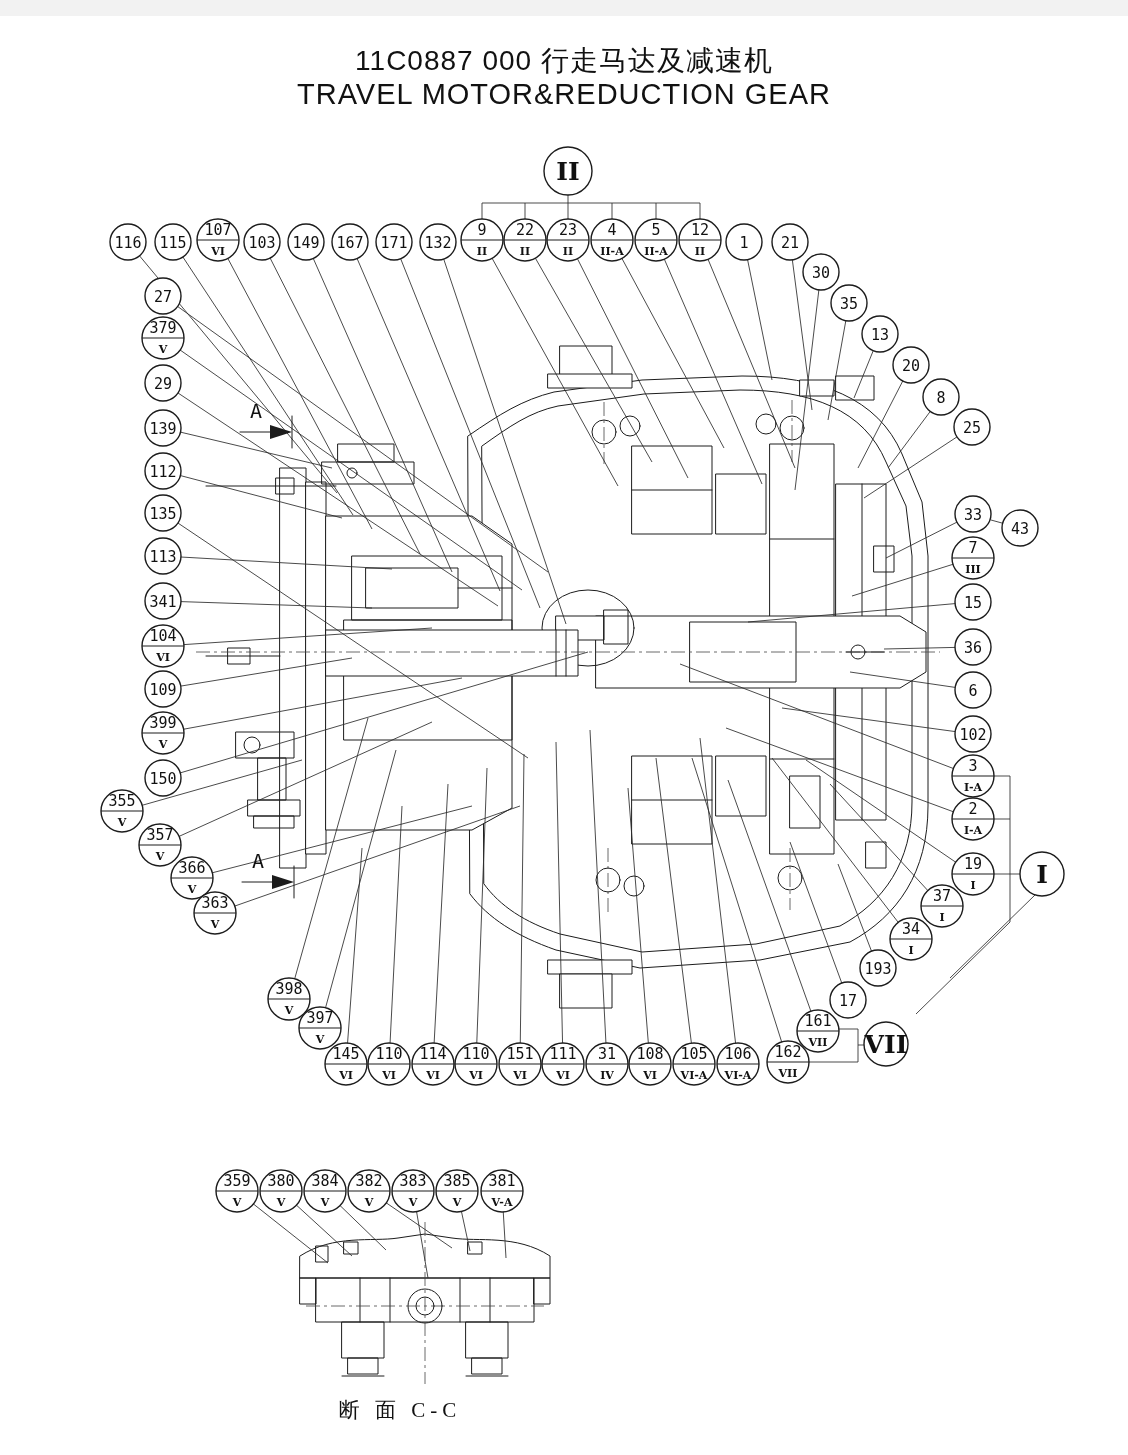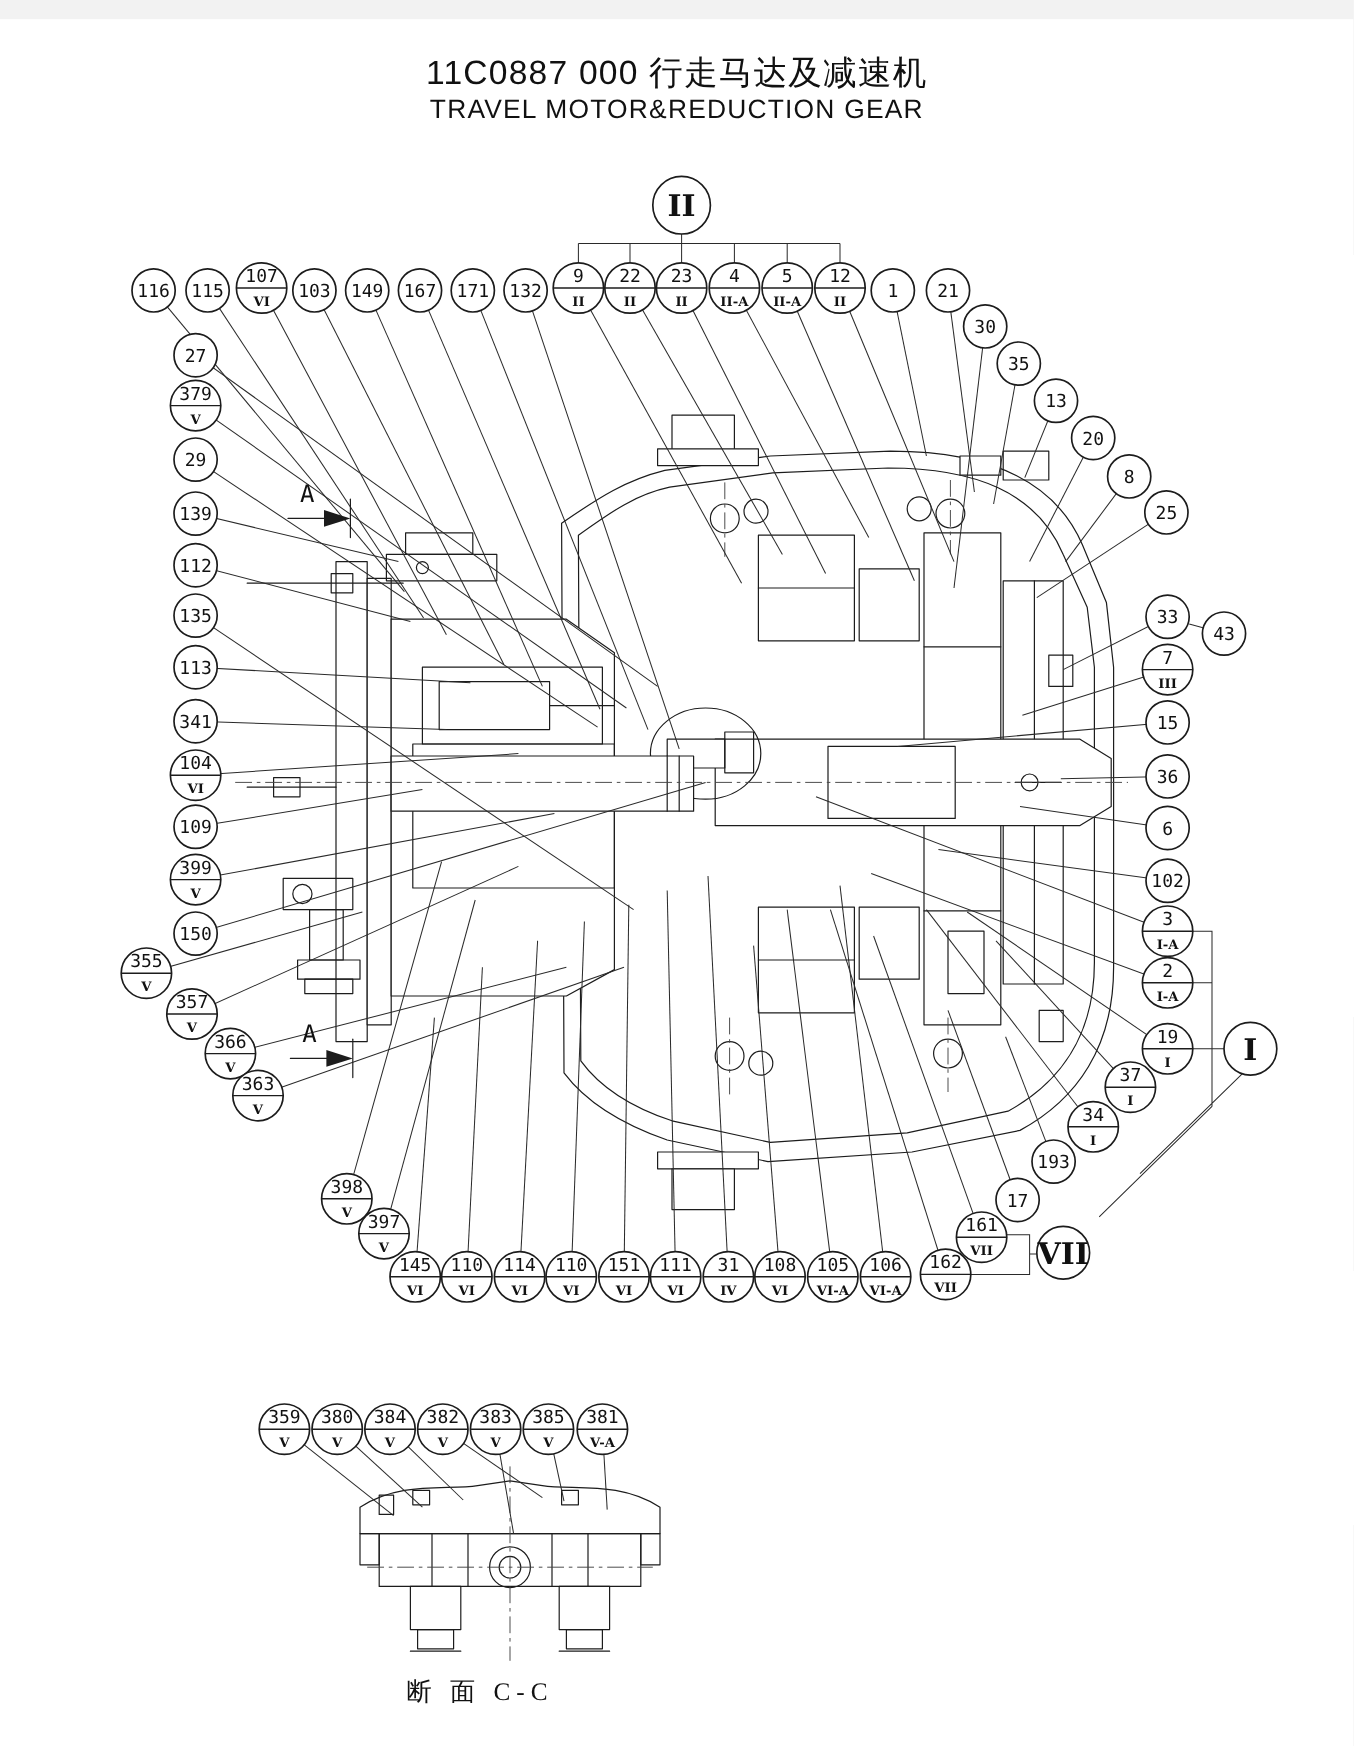--- a/index.html
+++ b/index.html
@@ -1,21 +1,21 @@
 <!DOCTYPE html>
 <html><head>
 <meta charset="utf-8">
 <style>
   html,body{margin:0;padding:0;background:#f2f2f2;}
   #page{position:relative;width:1128px;height:1455px;background:#ffffff;margin:16px auto;
         font-family:"Liberation Sans",sans-serif;color:#111;overflow:hidden;}
   #title-cn{position:absolute;top:26px;left:0;width:1128px;text-align:center;
             font-size:28px;letter-spacing:1px;}
   #title-en{position:absolute;top:62px;left:0;width:1128px;text-align:center;
-            font-size:22px;letter-spacing:1px;}
+            font-size:29px;letter-spacing:1px;}
   #section-caption{position:absolute;top:1380px;left:290px;width:220px;text-align:center;
             font-size:21px;letter-spacing:5px;font-family:Liberation Serif, serif;}
   svg{position:absolute;top:0;left:0;}
   .dw{stroke:#1c1c1c;stroke-width:1;fill:none;stroke-linejoin:round;stroke-linecap:round;}
   .dwf{fill:#ffffff;}
   .cl{stroke:#454545;stroke-width:0.8;fill:none;stroke-dasharray:14 4 3 4;}
   .ld{stroke:#2a2a2a;stroke-width:0.85;fill:none;}
   .bal{fill:#ffffff;stroke:#1c1c1c;stroke-width:1.4;}
   .bal2{stroke:#1c1c1c;stroke-width:1.2;}
   .bnum{font-family:"DejaVu Sans Mono",monospace;font-size:15px;fill:#111;text-anchor:middle;}

